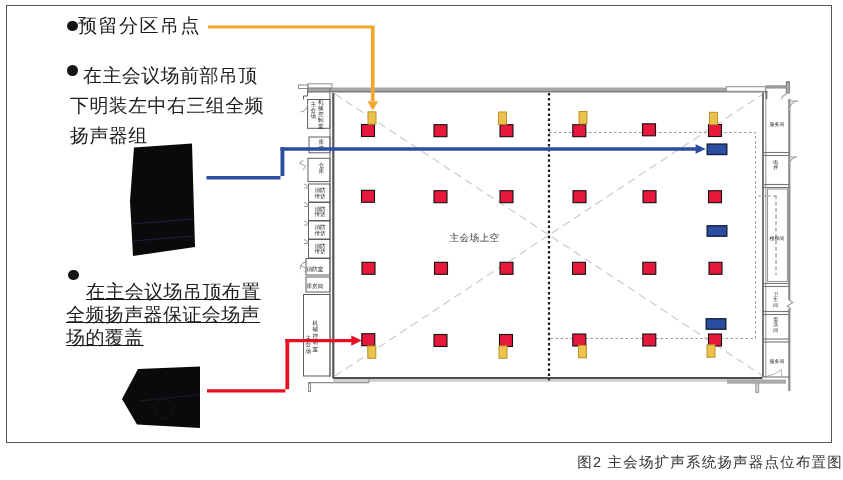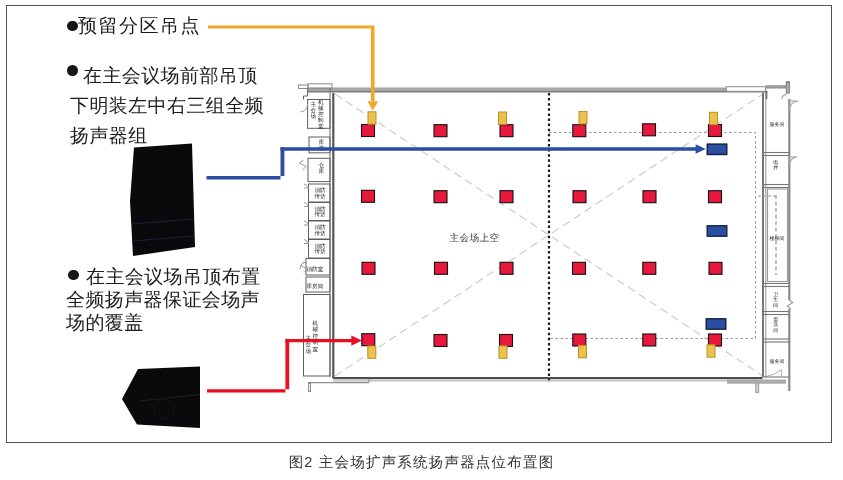--- a/index.html
+++ b/index.html
@@ -15,23 +15,23 @@
 <div class="bullet" style="left:67px;top:20.7px;"></div>
 
 <div class="txt" style="left:78px;top:16px;line-height:20px;letter-spacing:1.5px;">预留分区吊点</div>
 
 <div class="bullet" style="left:67px;top:65.4px;"></div>
 
 <div class="txt" style="left:70px;top:61px;line-height:30px;text-indent:13px;">在主会议场前部吊顶<br>下明装左中右三组全频<br>扬声器组</div>
 
 <div class="bullet" style="left:68px;top:269.9px;"></div>
 
-<div class="txt" style="left:66px;top:265px;line-height:23px;text-indent:20px;">在主会议场吊顶布置<br>全频扬声器保证会场声<br>场的覆盖</div>
-
-<div style="position:absolute;left:0;top:453px;width:843px;text-align:center;color:#333;font-size:14.5px;letter-spacing:1.2px;font-family:'Liberation Sans',sans-serif;">图2 主会场扩声系统扬声器点位布置图</div>
+<div class="txt" style="left:66px;top:280px;line-height:23px;text-indent:20px;text-decoration:underline;">在主会议场吊顶布置<br>全频扬声器保证会场声<br>场的覆盖</div>
+
+<div style="position:absolute;left:0;top:453px;width:843px;text-align:right;color:#333;font-size:14.5px;letter-spacing:1.2px;font-family:'Liberation Sans',sans-serif;">图2 主会场扩声系统扬声器点位布置图</div>
 
 <svg width="843" height="480" viewBox="0 0 843 480" style="position:absolute;left:0;top:0;">
 <defs>
 <g id="redsq">
         <rect x="-6.5" y="-6" width="13" height="12" fill="#e8173c" stroke="#111" stroke-width="1.1"></rect>
       </g>
 <g id="yelr">
         <rect x="-4" y="-6.2" width="8" height="12.4" fill="#ecc24d" stroke="#b8922a" stroke-width="1"></rect>
       </g>
 <g id="blur">

